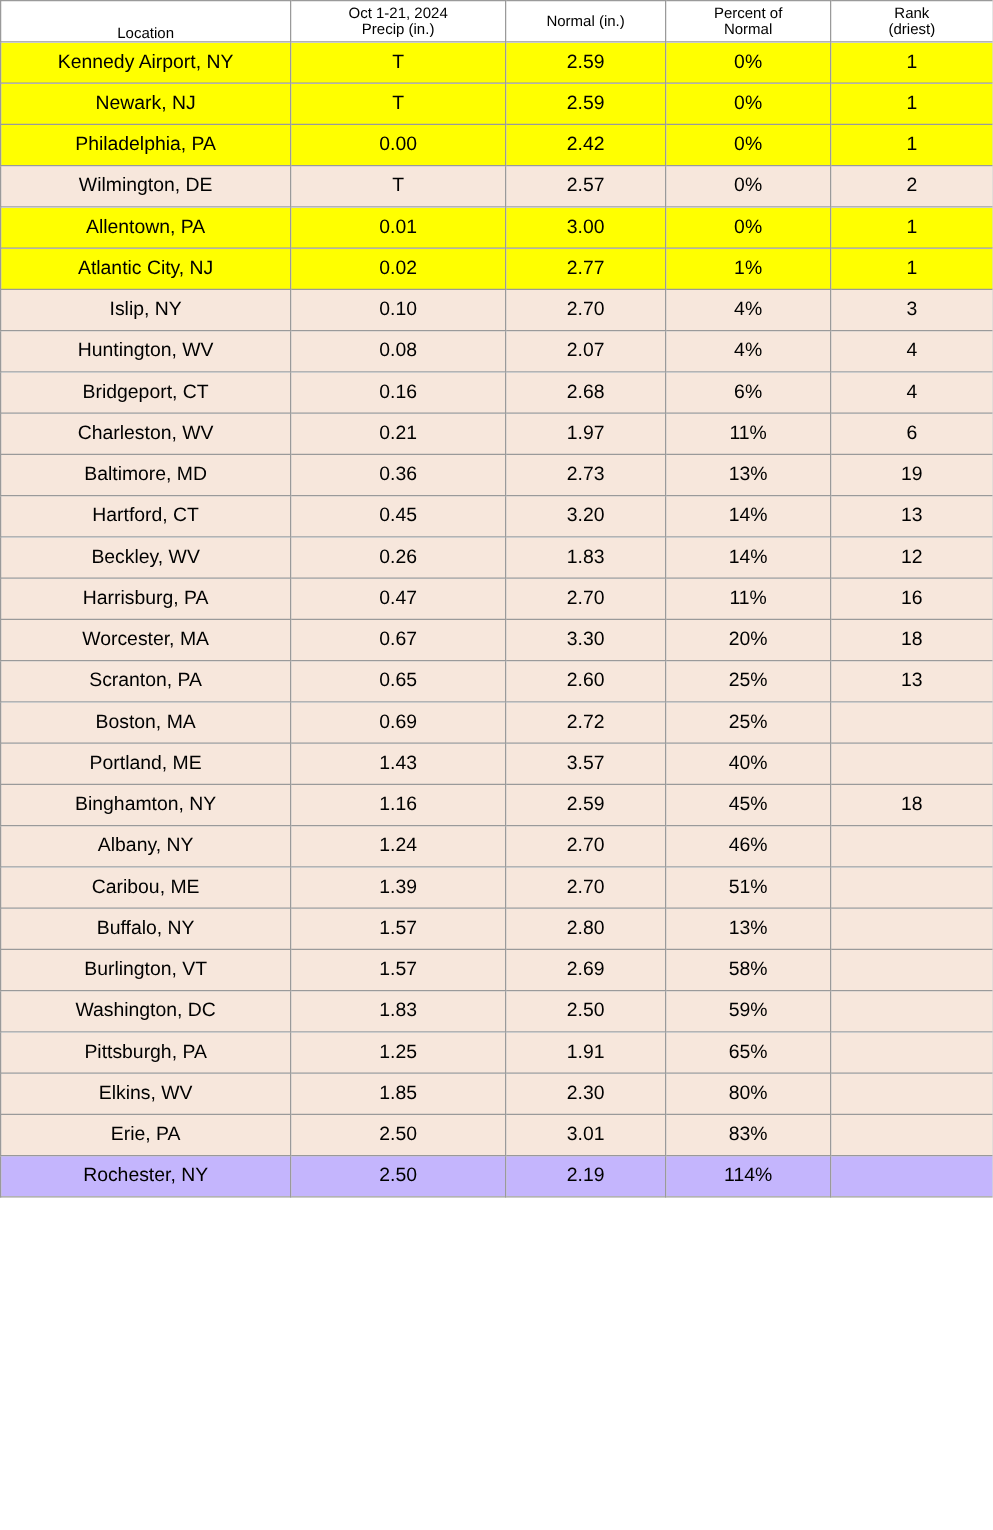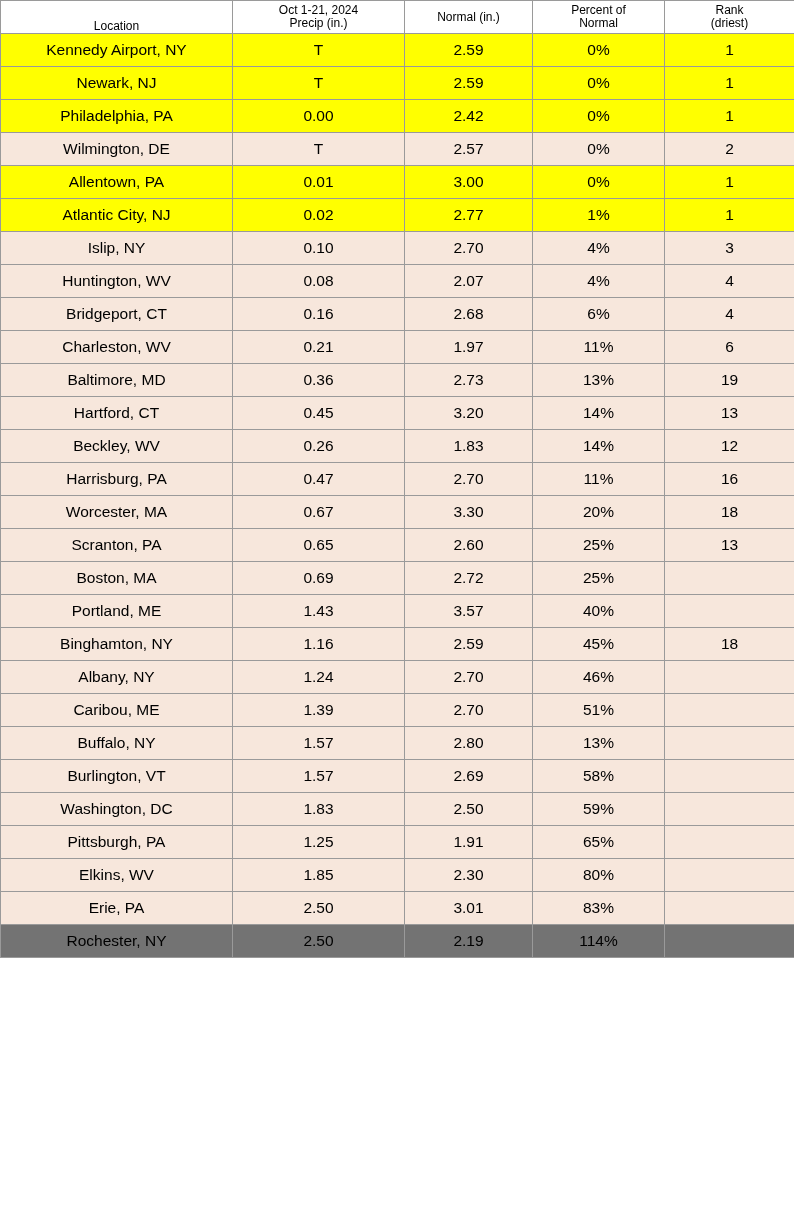--- a/index.html
+++ b/index.html
@@ -59,21 +59,21 @@
   tbody td {
     font-weight: normal;
   }
   tr.row-highlight td {
     background: #ffff00;
   }
   tr.row-normal td {
     background: #f7e7dc;
   }
   tr.row-green td {
-    background: #737373;
+    background: #c4b5fd;
   }
 </style>
 </head>
 <body>
 
 <div class="sheet">
   <table class="precip-table">
     <colgroup>
       <col class="col-location">
       <col class="col-precip">

